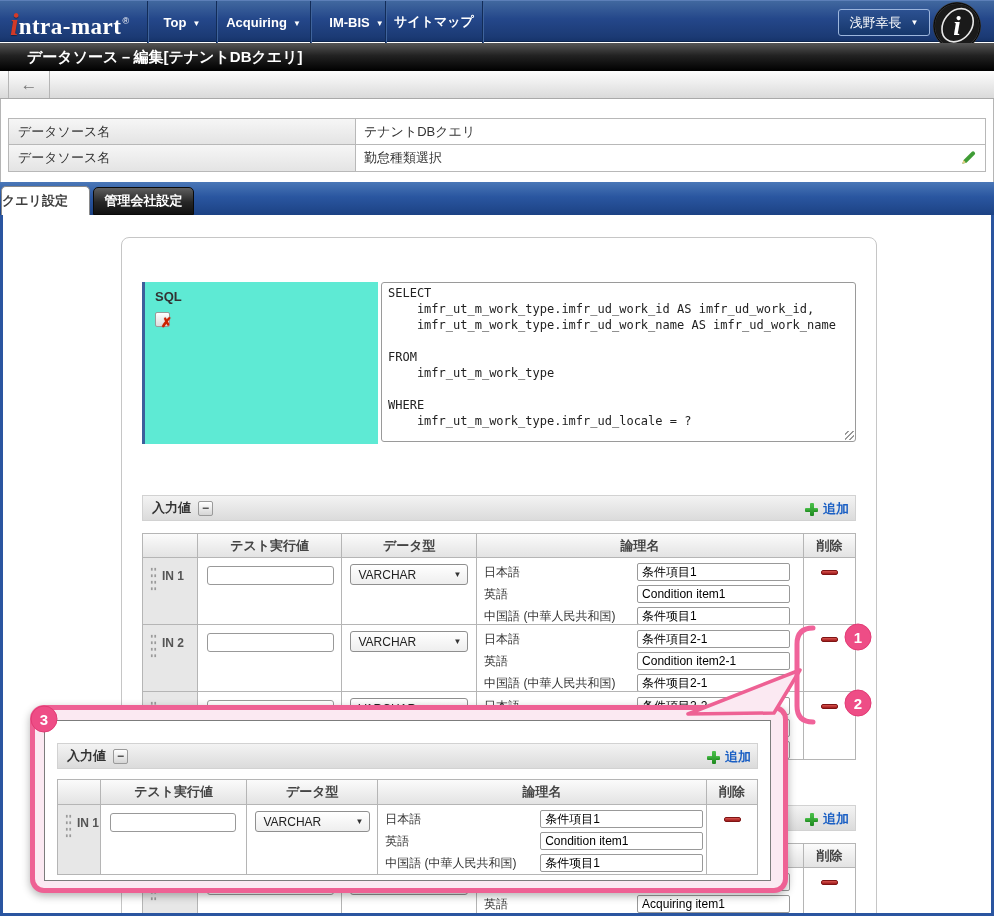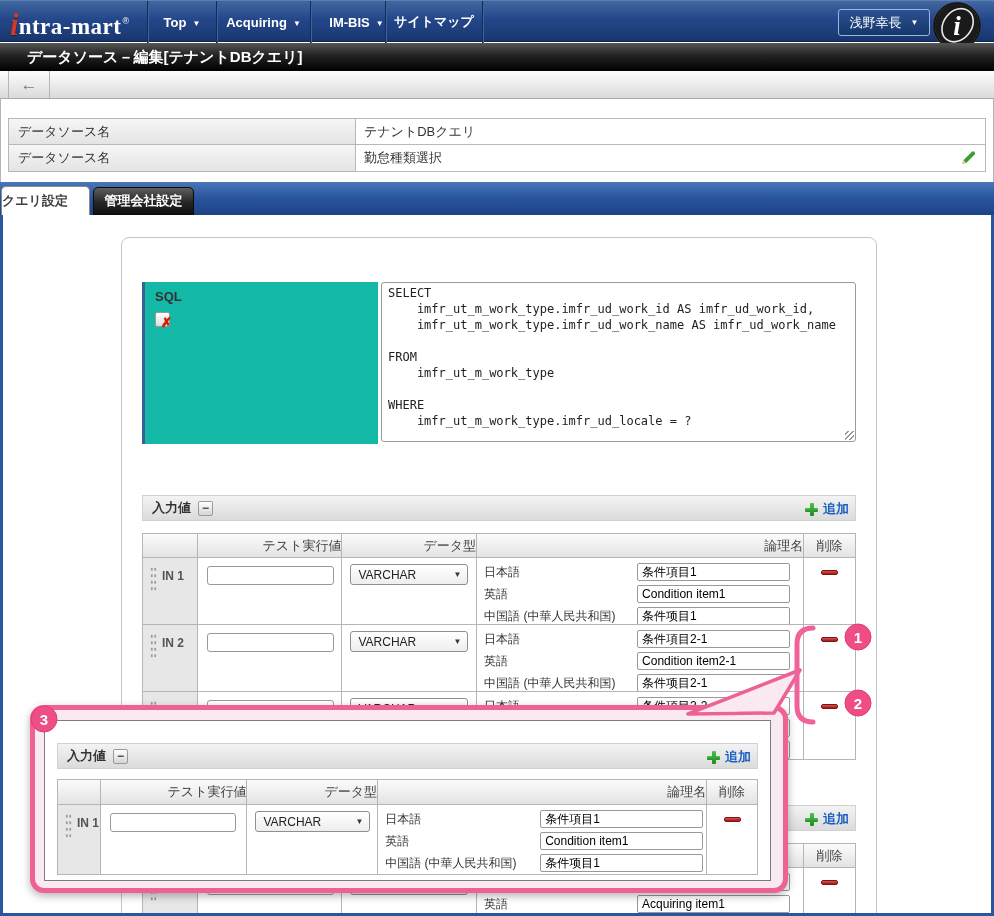--- a/index.html
+++ b/index.html
@@ -47,21 +47,21 @@
   .tab-active{position:absolute;left:1px;top:4px;width:89px;height:29px;background:#fff;border:1px solid #8a8a8a;border-bottom:none;
               border-radius:5px 5px 0 0;color:#404040;font-size:13px;font-weight:700;line-height:28px;cursor:pointer}
   .tab-inactive{position:absolute;left:93px;top:5px;width:101px;height:28px;background:linear-gradient(#5e5e5e,#262626 55%,#111);
               border:1px solid #0a0a0a;border-radius:5px 5px 0 0;color:#fff;font-size:13px;font-weight:700;text-align:center;line-height:26px;cursor:pointer}
   .edge-blue{position:absolute;background:#2a55a0;z-index:35}
 
   
   #card{position:absolute;left:121px;top:237px;width:756px;height:760px;background:#fff;border:1px solid #c6c6c6;border-radius:8px}
 
   
-  #sql-label-cell{position:absolute;left:142px;top:282px;width:236px;height:162px;background:#14b8a6;border-left:3px solid #3c5f9b;padding:7px 0 0 10px}
+  #sql-label-cell{position:absolute;left:142px;top:282px;width:236px;height:162px;background:#5eead4;border-left:3px solid #3c5f9b;padding:7px 0 0 10px}
   #sql-label-cell .cap{font-size:13px;font-weight:700;color:#333}
   .sql-clear{position:relative;width:15px;height:15px;margin-top:8px;border:1px solid #9a9a9a;border-radius:2px;background:linear-gradient(#fff,#ddd);cursor:pointer}
   .sql-clear .x{position:absolute;left:5px;top:2px;color:#cc2200;font-size:13px;font-weight:700;text-shadow:0 0 1px #cc2200}
   #sql-textarea{position:absolute;left:381px;top:282px;width:475px;height:160px;border:1px solid #9a9a9a;border-radius:3px;
                 font:12px/16px "DejaVu Sans Mono",monospace;color:#222;padding:2px 6px;resize:none;white-space:pre;overflow:hidden}
   .grip{position:absolute;left:845px;top:431px;width:9px;height:9px;
         background:repeating-linear-gradient(135deg,transparent 0 2px,#999 2px 3.5px)}
 
   
   .secbar{position:absolute;height:26px;background:linear-gradient(#f3f3f3,#dbdbdb);border:1px solid #d2d2d2;display:flex;align-items:center}
@@ -72,21 +72,21 @@
   .plus-icon{position:relative;width:13px;height:13px;margin-right:5px}
   .plus-icon::before{content:"";position:absolute;left:0;top:5px;width:13px;height:4px;background:linear-gradient(#4cc24c,#1f8a1f);border-radius:1px}
   .plus-icon::after{content:"";position:absolute;left:4.5px;top:0;width:4px;height:13px;background:linear-gradient(#4cc24c,#1f8a1f);border-radius:1px}
 
   
   .grid{position:absolute;border:1px solid #b5b5b5;background:#fff}
   .tr{display:flex;border-bottom:1px solid #b5b5b5;background:#fff}
   .tr:last-child{border-bottom:none}
   .td{border-right:1px solid #b5b5b5;overflow:hidden}
   .td:last-child{border-right:none}
-  .head .td{background:linear-gradient(#fbfbfb,#e3e3e3);font-size:13px;font-weight:400;color:#444;text-align:right;height:23px;line-height:23px}
+  .head .td{background:linear-gradient(#fbfbfb,#e3e3e3);font-size:13px;font-weight:700;color:#444;text-align:center;height:23px;line-height:23px}
   .row{height:67px}
   .row .cid{display:flex;padding:11px 0 0 7px;gap:5px;font-size:12px;font-weight:700;color:#555;background:#e7e7e7}
   .drag{width:7px;height:26px;margin-top:-3px;cursor:grab;
         background-image:radial-gradient(circle,#9a9a9a 1.1px,transparent 1.3px);background-size:3.5px 6.5px}
   .ctest{padding:7px 0 0 9px}
   .txt{height:19px;border:1px solid #999;border-radius:3px;font-size:12px;padding:0 3px}
   .ctype{padding:6px 0 0 8px}
   .sel{height:21px;border:1px solid #8f8f8f;border-radius:3px;background:linear-gradient(#fff,#eee);
        display:flex;align-items:center;justify-content:space-between;padding:0 6px 0 7px;font-size:12px;color:#222;cursor:pointer}
   .sel .arr{font-size:8px;color:#333}

